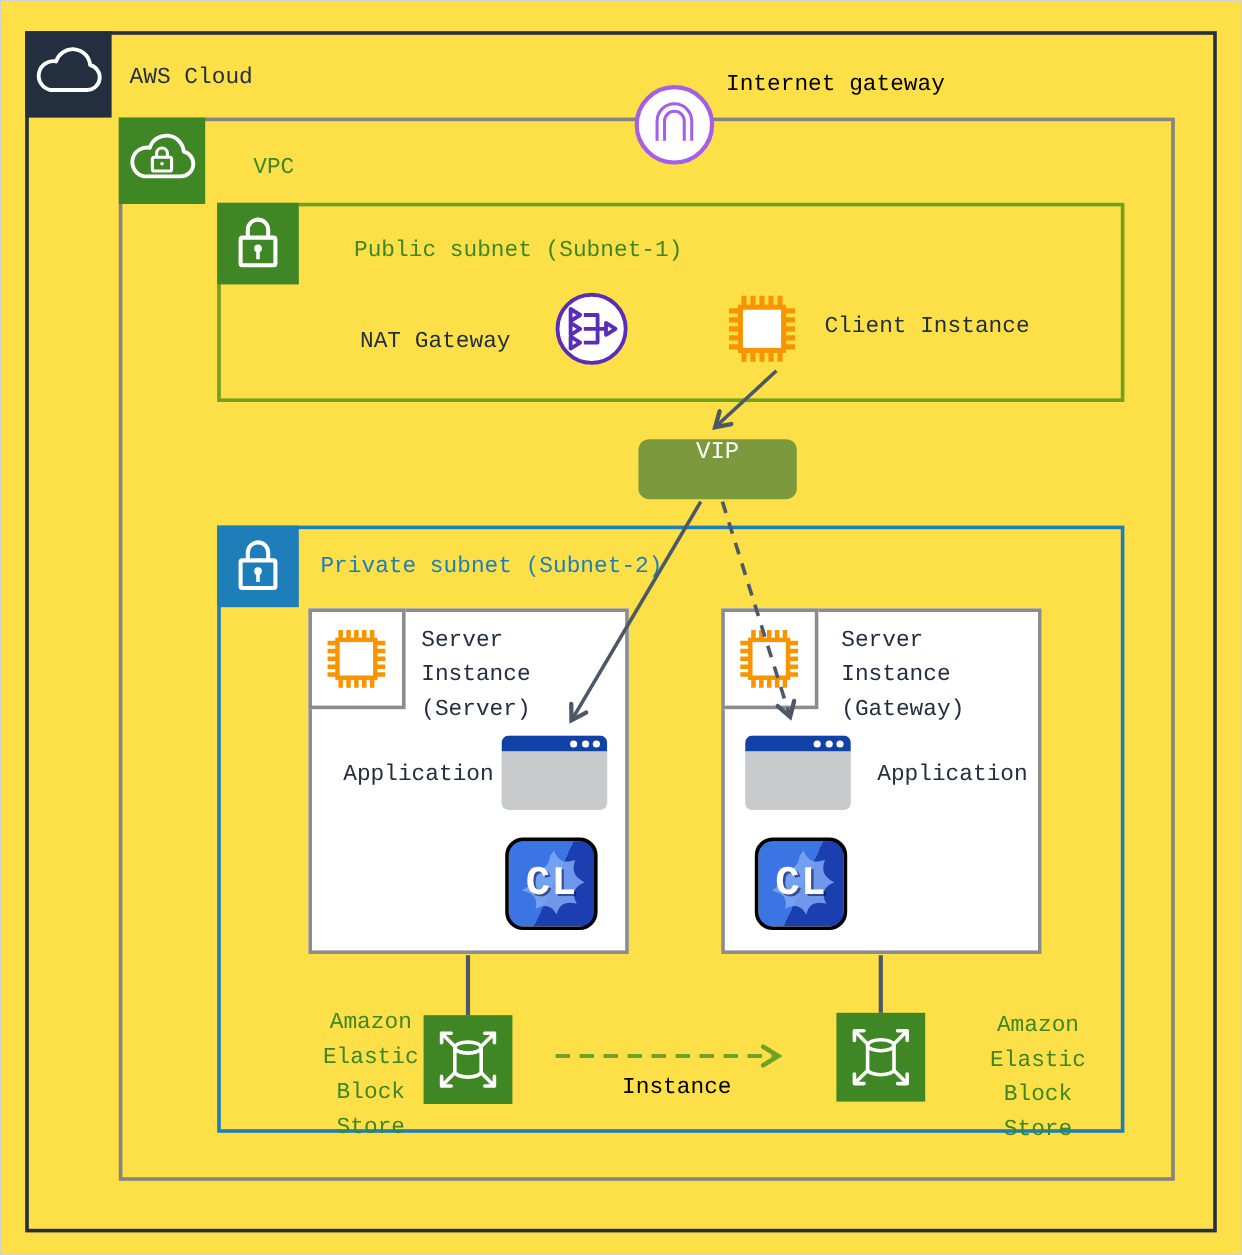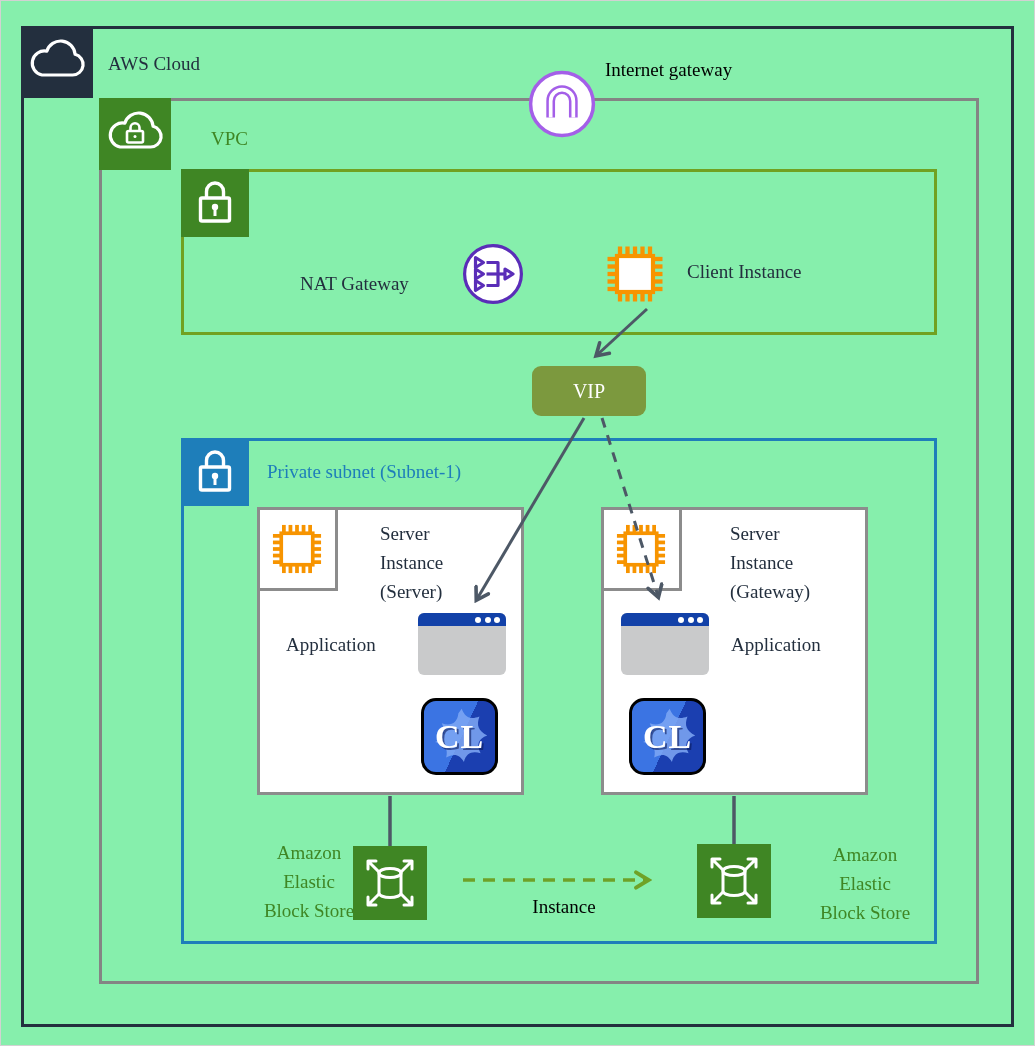--- a/index.html
+++ b/index.html
@@ -1,56 +1,56 @@
 <!DOCTYPE html>
 <html><head>
 <meta charset="utf-8">
 <style>
   html,body{margin:0;padding:0;background:#fff;}
   .stage{
-    position:relative;width:1035px;height:1046px;background:#86efac;
+    position:relative;width:1035px;height:1046px;background:#fde047;
     box-sizing:border-box;border:1px solid #D2D2D2;overflow:hidden;
-    font-family:Liberation Serif, serif;color:#232F3E;font-size:19px;
+    font-family:Liberation Mono, monospace;color:#232F3E;font-size:19px;
   }
   .abs{position:absolute;}
   .box{position:absolute;box-sizing:border-box;background:transparent;}
   .aws-box{border:3px solid #232F3E;}
   .vpc-box{border:3px solid #848484;}
   .pub-box{border:3px solid #71A121;}
   .priv-box{border:3px solid #1E7EBA;}
   .srv-box{border:3px solid #8C8C8C;background:#fff;}
   .chipbox{border:3px solid #8C8C8C;background:#fff;}
   .iconsq{position:absolute;display:flex;align-items:center;justify-content:center;}
   .lbl{position:absolute;white-space:nowrap;}
   .lbl-green{color:#3F8624;margin-left:26px;}
   .lbl-blue{color:#1E7EBA;}
   .lbl-black{color:#000;}
   .lbl-center{text-align:center;white-space:normal;line-height:29px;}
   .vip{
-    position:absolute;left:531px;top:365px;width:114px;height:50px;
+    position:absolute;left:531px;top:365px;width:132px;height:50px;
     background:#7C993E;border-radius:9px;color:#fff;
-    display:flex;align-items:center;justify-content:center;font-size:20px;
+    display:flex;align-items:flex-start;justify-content:center;font-size:20px;
   }
   .appwin{position:absolute;width:88px;height:62px;border-radius:6px;background:#C9CACB;overflow:hidden;}
   .appwin .bar{height:13px;background:#1241A8;position:relative;}
   .appwin .dots{position:absolute;right:6px;top:3.5px;display:flex;gap:3.5px;}
   .appwin .dot{width:6px;height:6px;border-radius:50%;background:#fff;}
   .cl{
     position:absolute;width:77px;height:77px;box-sizing:border-box;
     border:3px solid #000;border-radius:15px;overflow:hidden;
     background:linear-gradient(115deg,#3B74E3 52%,#1B3FB0 52%);
     display:flex;align-items:center;justify-content:center;
   }
   .cl svg{position:absolute;left:0;top:0;}
   .cl span{
     position:relative;color:#fff;font-weight:800;font-size:34px;letter-spacing:1px;
     text-shadow:2px 2px 0 rgba(10,25,90,0.6);
   }
   .overlay{position:absolute;left:0;top:0;pointer-events:none;}
-  .srv-lines{line-height:29px;margin-left:29px;}
+  .srv-lines{line-height:29px;}
 </style>
 </head>
 <body>
 
 <svg width="0" height="0" style="position:absolute" aria-hidden="true">
 <defs>
   <g id="def-cloud" fill="none" stroke="#fff" stroke-width="3.2" stroke-linejoin="round">
     <path d="M21,49 h30.5 a10.5,10.5 0 0 0 2.6,-20.7 a14.5,14.5 0 0 0 -28.3,-3.1 A11,11 0 0 0 21,49 z"></path>
   </g>
   <g id="def-cloud-lock" fill="none" stroke="#fff" stroke-linejoin="round">
@@ -129,20 +129,21 @@
       </svg>
   </div>
   <div class="lbl lbl-black" style="left:604px;top:58px;text-align:center;">Internet gateway</div>
 
   <div class="box pub-box" style="left:180px;top:168px;width:756px;height:166px;"></div>
   <div class="iconsq" style="left:180px;top:168px;width:68px;height:68px;background:#3F8624;">
     <svg viewBox="0 0 68 68" width="68" height="68">
         <use href="#def-lock"></use>
       </svg>
   </div>
+  <div class="lbl lbl-green" style="left:268px;top:196px;">Public subnet (Subnet-1)</div>
 
   <div class="lbl" style="left:299px;top:272px;">NAT Gateway</div>
   <div class="abs" style="left:460px;top:241px;width:64px;height:64px;">
     <svg viewBox="0 0 64 64" width="64" height="64">
         <use href="#def-nat"></use>
       </svg>
   </div>
 
   <div class="abs" style="left:602px;top:241px;width:64px;height:64px;">
     <svg viewBox="0 0 64 64" width="64" height="64">
@@ -154,21 +155,21 @@
   <div class="vip">
     <span>VIP</span>
   </div>
 
   <div class="box priv-box" style="left:180px;top:437px;width:756px;height:506px;"></div>
   <div class="iconsq" style="left:180px;top:437px;width:68px;height:68px;background:#1E7EBA;">
     <svg viewBox="0 0 68 68" width="68" height="68">
         <use href="#def-lock"></use>
       </svg>
   </div>
-  <div class="lbl lbl-blue" style="left:266px;top:460px;">Private subnet (Subnet-1)</div>
+  <div class="lbl lbl-blue" style="left:266px;top:460px;">Private subnet (Subnet-2)</div>
 
   <div class="box srv-box" style="left:256px;top:506px;width:267px;height:288px;"></div>
   <div class="box chipbox" style="left:256px;top:506px;width:81px;height:84px;"></div>
   <div class="abs" style="left:268px;top:520px;width:56px;height:56px;">
     <svg viewBox="0 0 64 64" width="56" height="56">
         <use href="#def-chip"></use>
       </svg>
   </div>
   <div class="lbl srv-lines" style="left:350px;top:518px;">
     <div>Server</div>

